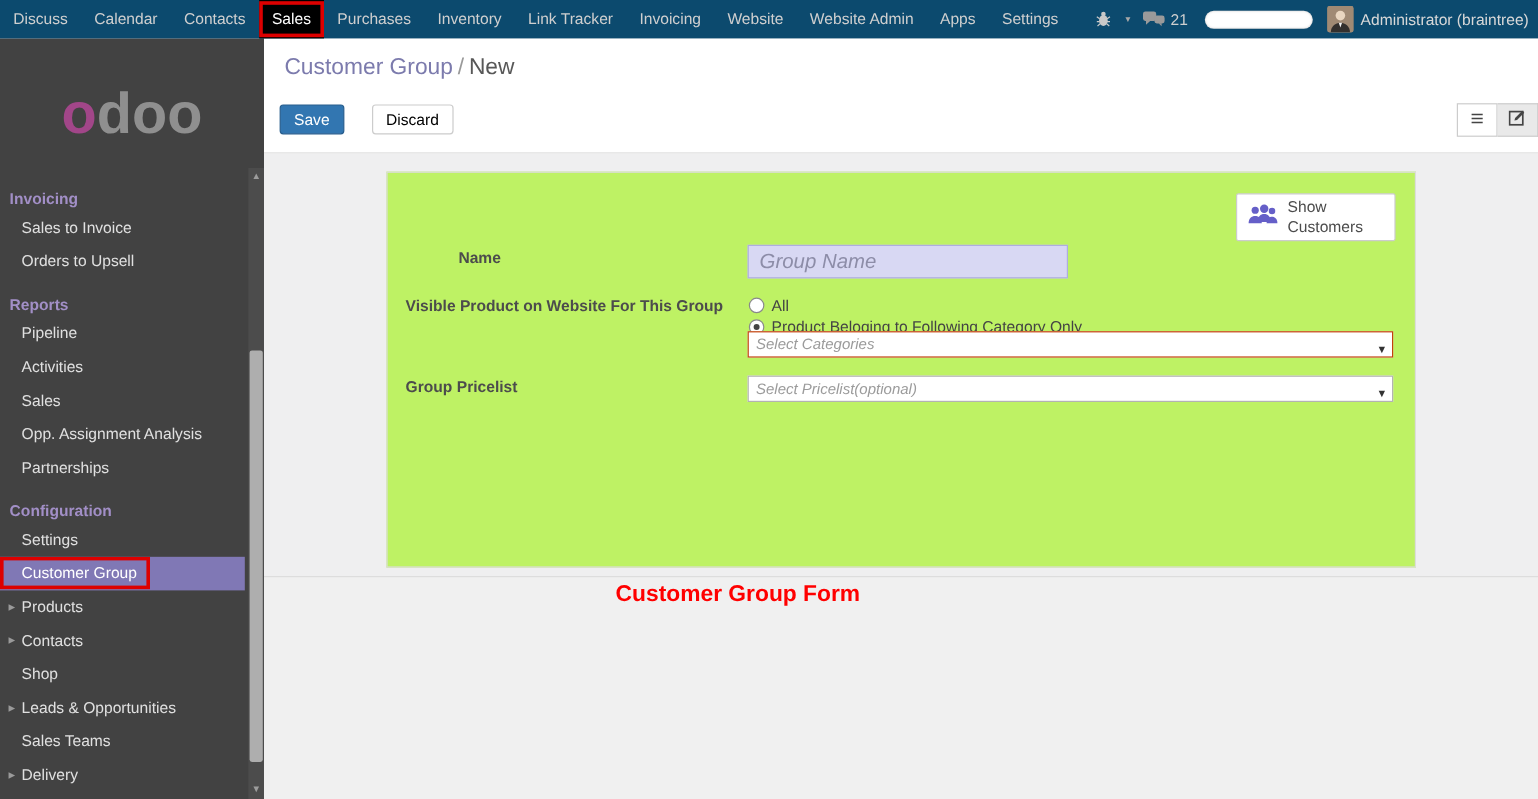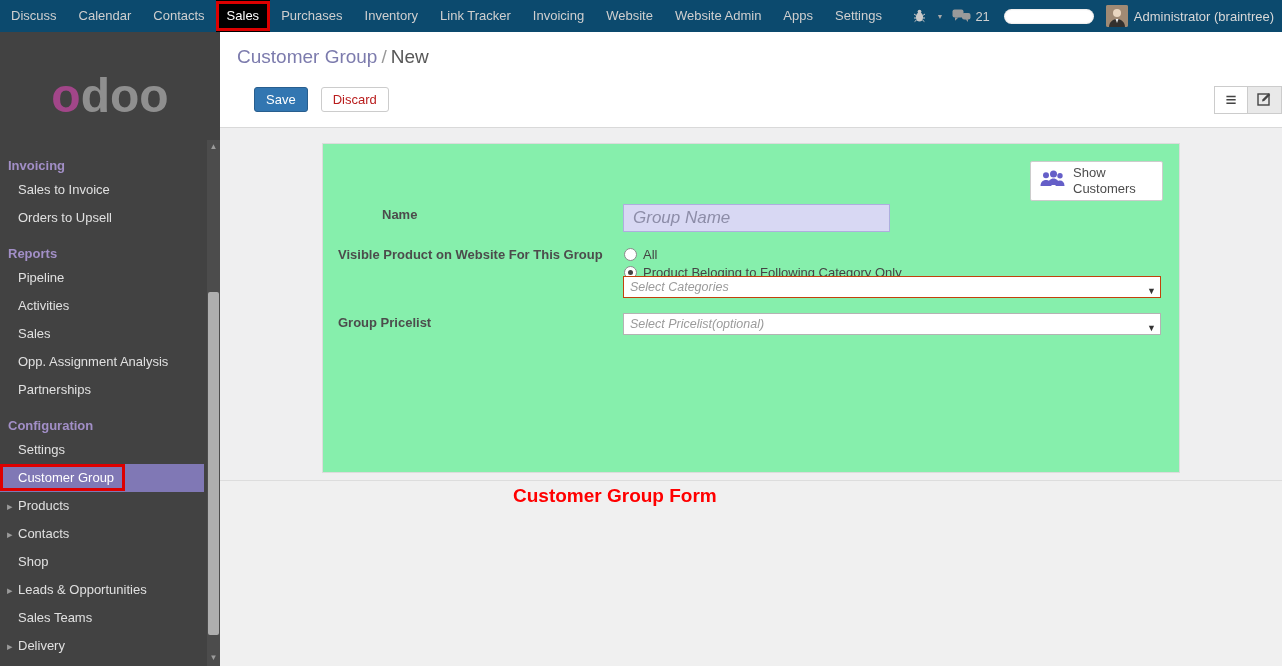--- a/index.html
+++ b/index.html
@@ -90,42 +90,42 @@
 
   
   .main { position:absolute; left:220px; top:32px; width:1062px; height:634px; }
   .control-panel {
     height:96px; background:#fff; border-bottom:1px solid #d9d9d9; position:relative;
   }
   .breadcrumb { padding:14px 0 0 17px; font-size:19px; color:#999; }
   .bc-parent { color:#7c7bad; cursor:pointer; }
   .bc-sep { color:#999; padding:0 4px; }
   .bc-current { color:#585858; }
-  .cp-buttons { position:absolute; left:34px; top:55px; display:flex; gap:13px; }
+  .cp-buttons { position:absolute; left:13px; top:55px; display:flex; gap:23px; }
   .btn {
     font-size:13px; padding:4px 11px; border-radius:3px;
     border:1px solid transparent; cursor:pointer; font-family:inherit;
   }
   .btn-primary { background:#3276b1; border-color:#285e8e; color:#fff; }
-  .btn-default { background:#fff; border-color:#ccc; color:#b91c1c; }
+  .btn-default { background:#fff; border-color:#ccc; color:#000000; }
   .view-switcher { position:absolute; right:0; top:54px; display:flex; }
   .vs-btn {
     width:34px; height:28px; border:1px solid #ccc; background:#fff;
     display:flex; align-items:center; justify-content:center;
     color:#555; cursor:pointer;
   }
   .vs-btn + .vs-btn { border-left:none; }
   .vs-btn.active { background:#e9e9e9; }
   .list-glyph::before { content:"≡"; font-size:19px; color:#444; }
 
   .content { position:relative; height:537px; background:#f0f0f0; }
   .sheet-bg { height:353px; border-bottom:1px solid #ddd; background:#efeff0; }
   .sheet {
     position:absolute; left:102px; top:15px; width:858px; height:330px;
-    background:#86efac; border:1px solid #dcdcdc;
+    background:#bef264; border:1px solid #dcdcdc;
   }
   .show-customers {
     position:absolute; right:16px; top:17px; width:133px; height:40px;
     border:1px solid #ccc; background:#fff; border-radius:2px;
     display:flex; align-items:center; gap:7px; padding:0 8px; cursor:pointer;
   }
   .sc-label { font-size:13px; color:#4c4c4c; line-height:1.25; width:70px; }
 
   .fld-label { position:absolute; font-size:13px; font-weight:bold; color:#4c4c4c; white-space:nowrap; }
   .lbl-name { left:15px; top:63px;margin-left:44px; }

